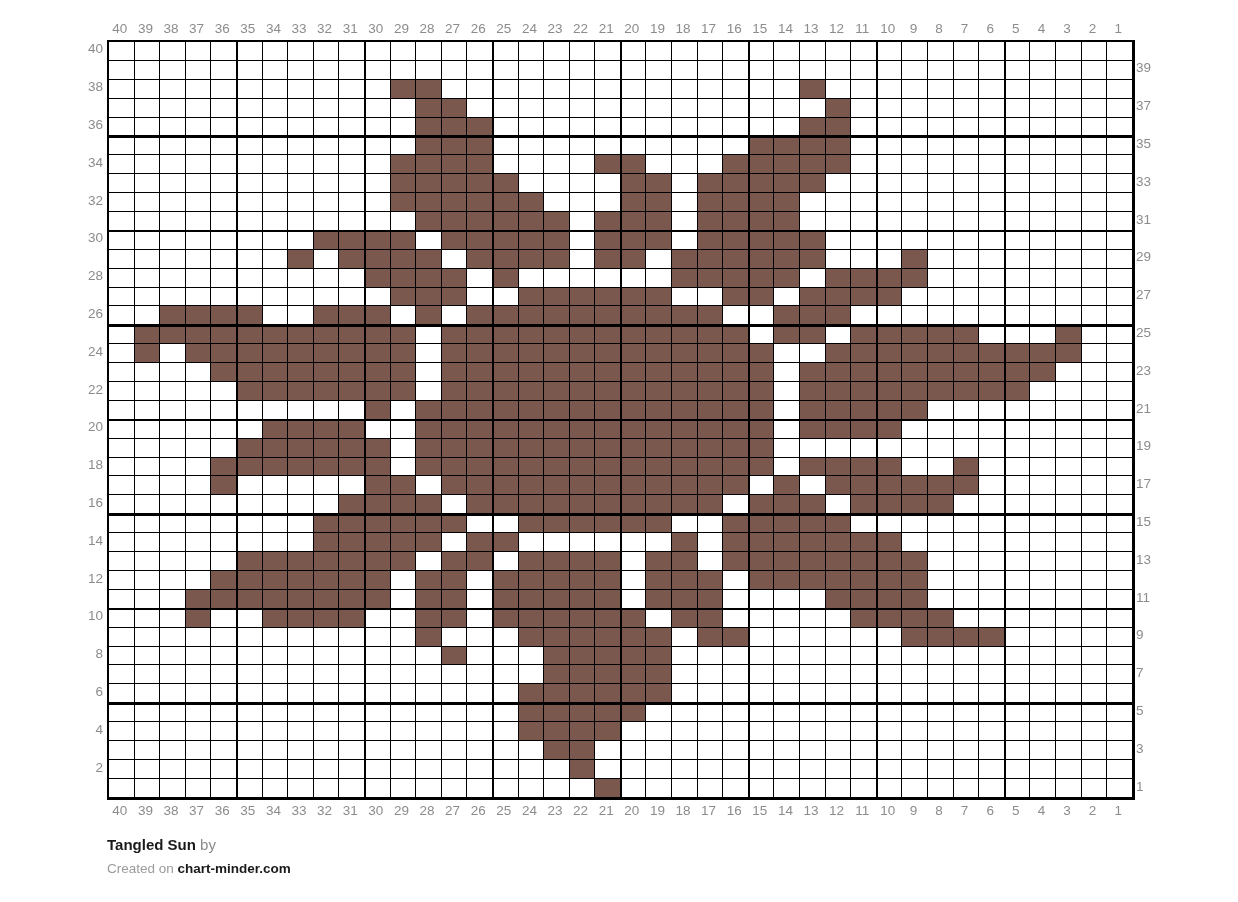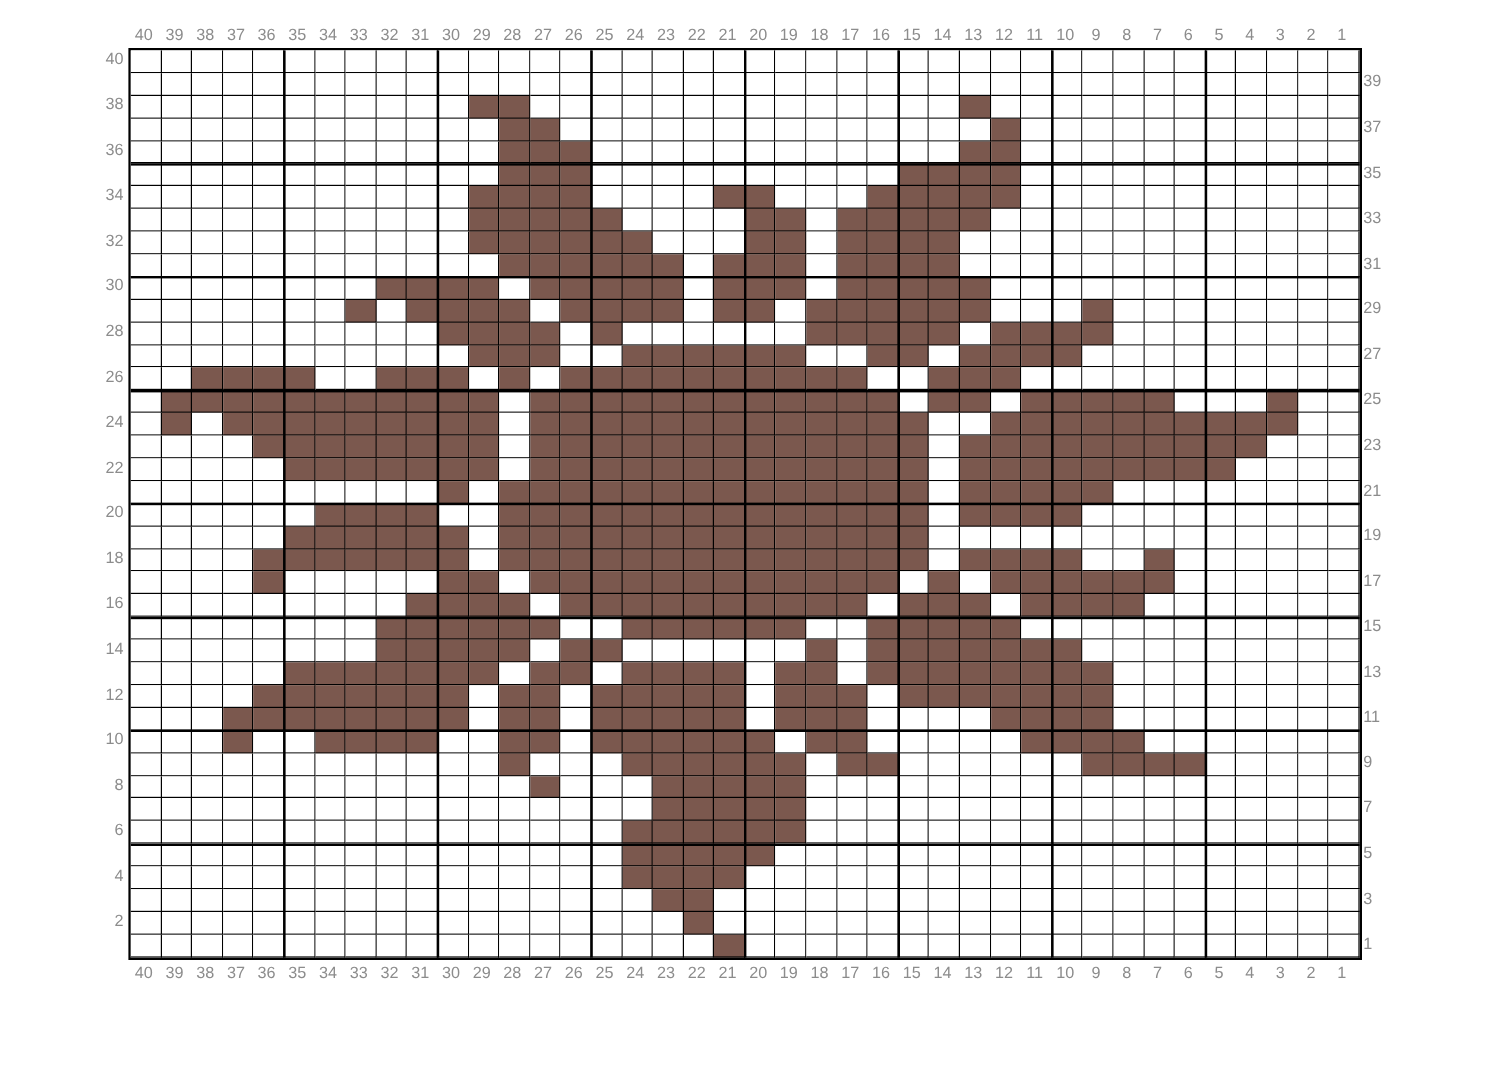--- a/index.html
+++ b/index.html
@@ -1795,14 +1795,24 @@
       <div class="vline" style="left: 895px; top: 0px; width: 2px; height: 100%;"></div>
       <div class="hline" style="top: 93.5px; left: 0px; height: 2px; width: 100%;"></div>
       <div class="hline" style="top: 188px; left: 0px; height: 2px; width: 100%;"></div>
       <div class="hline" style="top: 282.5px; left: 0px; height: 2px; width: 100%;"></div>
       <div class="hline" style="top: 377px; left: 0px; height: 2px; width: 100%;"></div>
       <div class="hline" style="top: 471.5px; left: 0px; height: 2px; width: 100%;"></div>
       <div class="hline" style="top: 566px; left: 0px; height: 2px; width: 100%;"></div>
       <div class="hline" style="top: 660.5px; left: 0px; height: 2px; width: 100%;"></div>
     </div>
 
+  <div id="footer">
+    <div id="footer-title-line">
+      <b>Tangled Sun</b>
+      <span>by</span>
+    </div>
+    <div id="footer-created-line">
+      <span>Created on</span>
+      <b>chart-minder.com</b>
+    </div>
+  </div>
 
 </div>
 
 </body></html>

